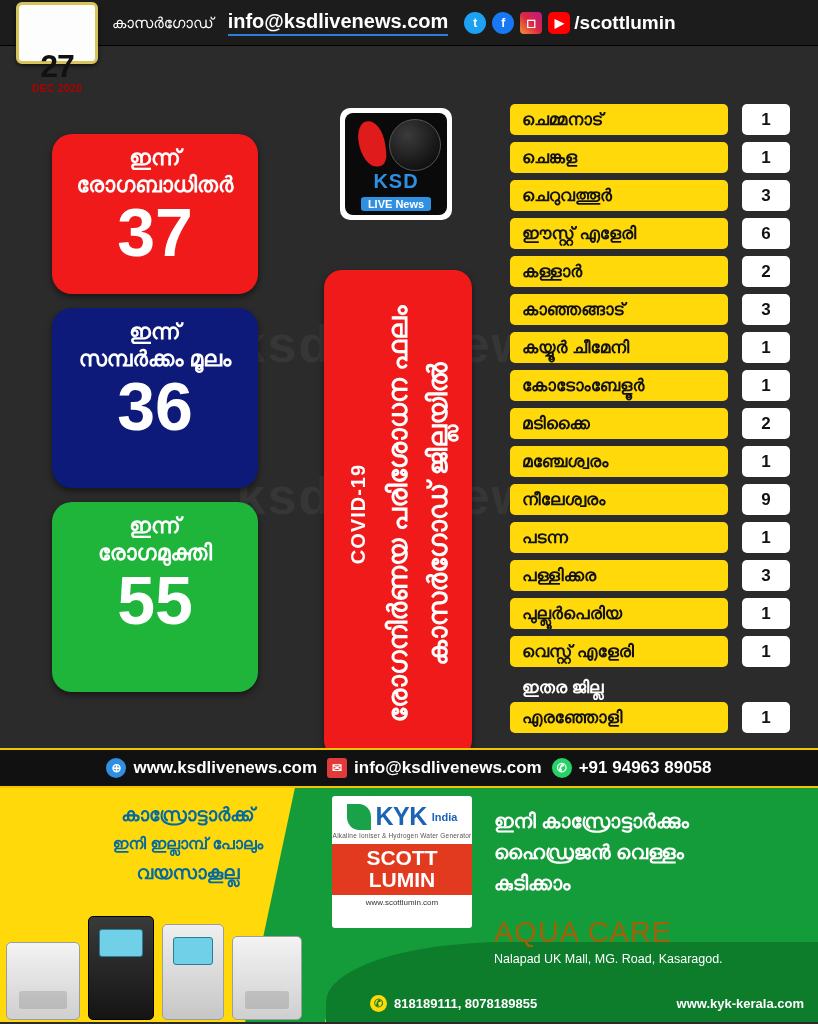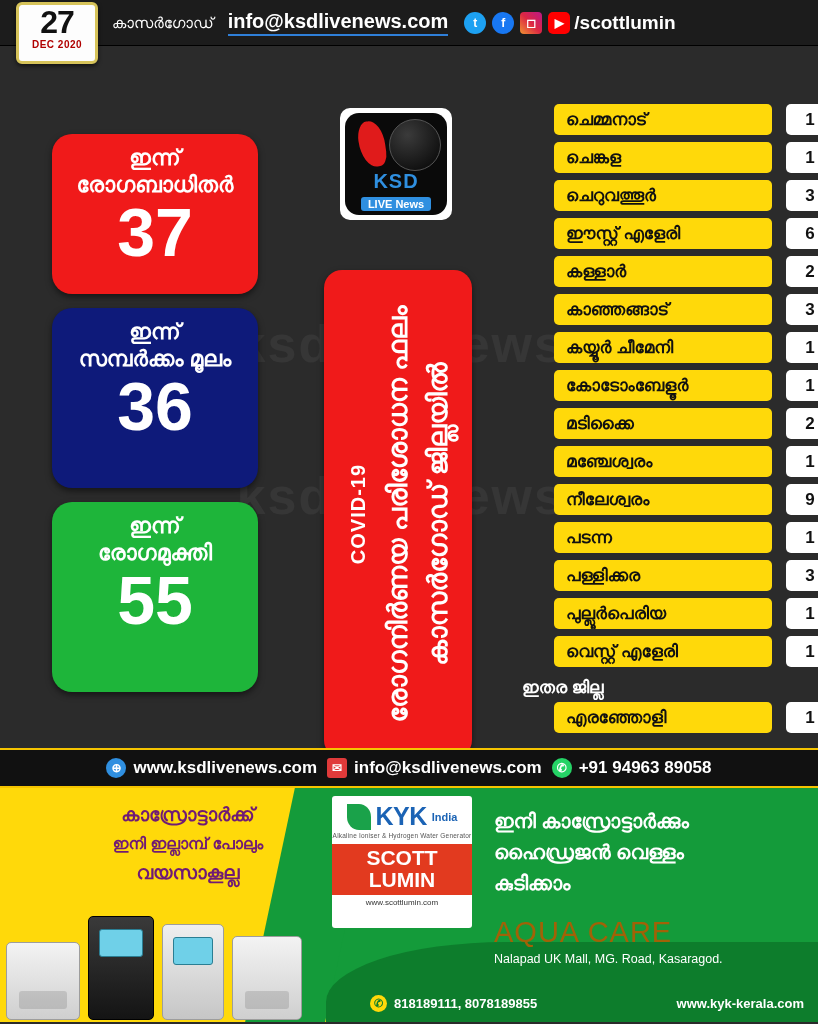--- a/index.html
+++ b/index.html
@@ -39,20 +39,21 @@
     text-align: center;
     z-index: 5;
     box-shadow: 0 2px 4px rgba(0,0,0,.6);
   }
   .date-badge .d {
     font-size: 32px;
     font-weight: bold;
     color: #111;
     line-height: 34px;
     letter-spacing: -1px;
+    margin-top: 44px;
   }
   .date-badge .m {
     font-size: 10px;
     font-weight: bold;
     color: #b00000;
     letter-spacing: .5px;
     line-height: 11px;
   }
   .hdr-place {
     color: #ffffff;
@@ -155,21 +156,21 @@
     position: absolute;
     left: 340px; top: 62px;
     width: 112px; height: 112px;
     background: #ffffff;
     border-radius: 10px;
     padding: 5px;
   }
   .logo-inner {
     width: 100%; height: 100%;
     background: #0a0a0a;
-    border-radius: 14px;
+    border-radius: 8px;
     position: relative;
     overflow: hidden;
   }
   .logo-map {
     position: absolute;
     left: 14px; top: 8px;
     width: 26px; height: 46px;
     background: #e01b1b;
     border-radius: 40% 55% 30% 60%;
     transform: rotate(-8deg);
@@ -248,21 +249,20 @@
     background: #ffd90a;
     border-radius: 5px;
     height: 31px;
     line-height: 31px;
     padding-left: 12px;
     font-size: 17px;
     font-weight: bold;
     color: #111;
     white-space: nowrap;
     overflow: hidden;
-    margin-left: 44px;
   }
   .lcount {
     margin-left: 14px;
     flex: 0 0 48px;
     background: #ffffff;
     border-radius: 5px;
     height: 31px;
     line-height: 31px;
     text-align: center;
     font-size: 17px;
@@ -324,21 +324,21 @@
     right: 0; bottom: 0;
     width: 492px; height: 80px;
     background: #0d7d2c;
     border-top-left-radius: 180px 60px;
   }
   .ad-left-txt {
     position: absolute;
     left: 48px; top: 12px;
     width: 280px;
     text-align: center;
-    color: #701a75;
+    color: #0369a1;
     font-size: 19px;
     font-weight: bold;
     line-height: 29px;
   }
   .ad-left-txt .l2 { font-size: 16px; }
   .devices {
     position: absolute;
     left: 6px; bottom: 2px;
     width: 320px; height: 118px;
     display: flex;

